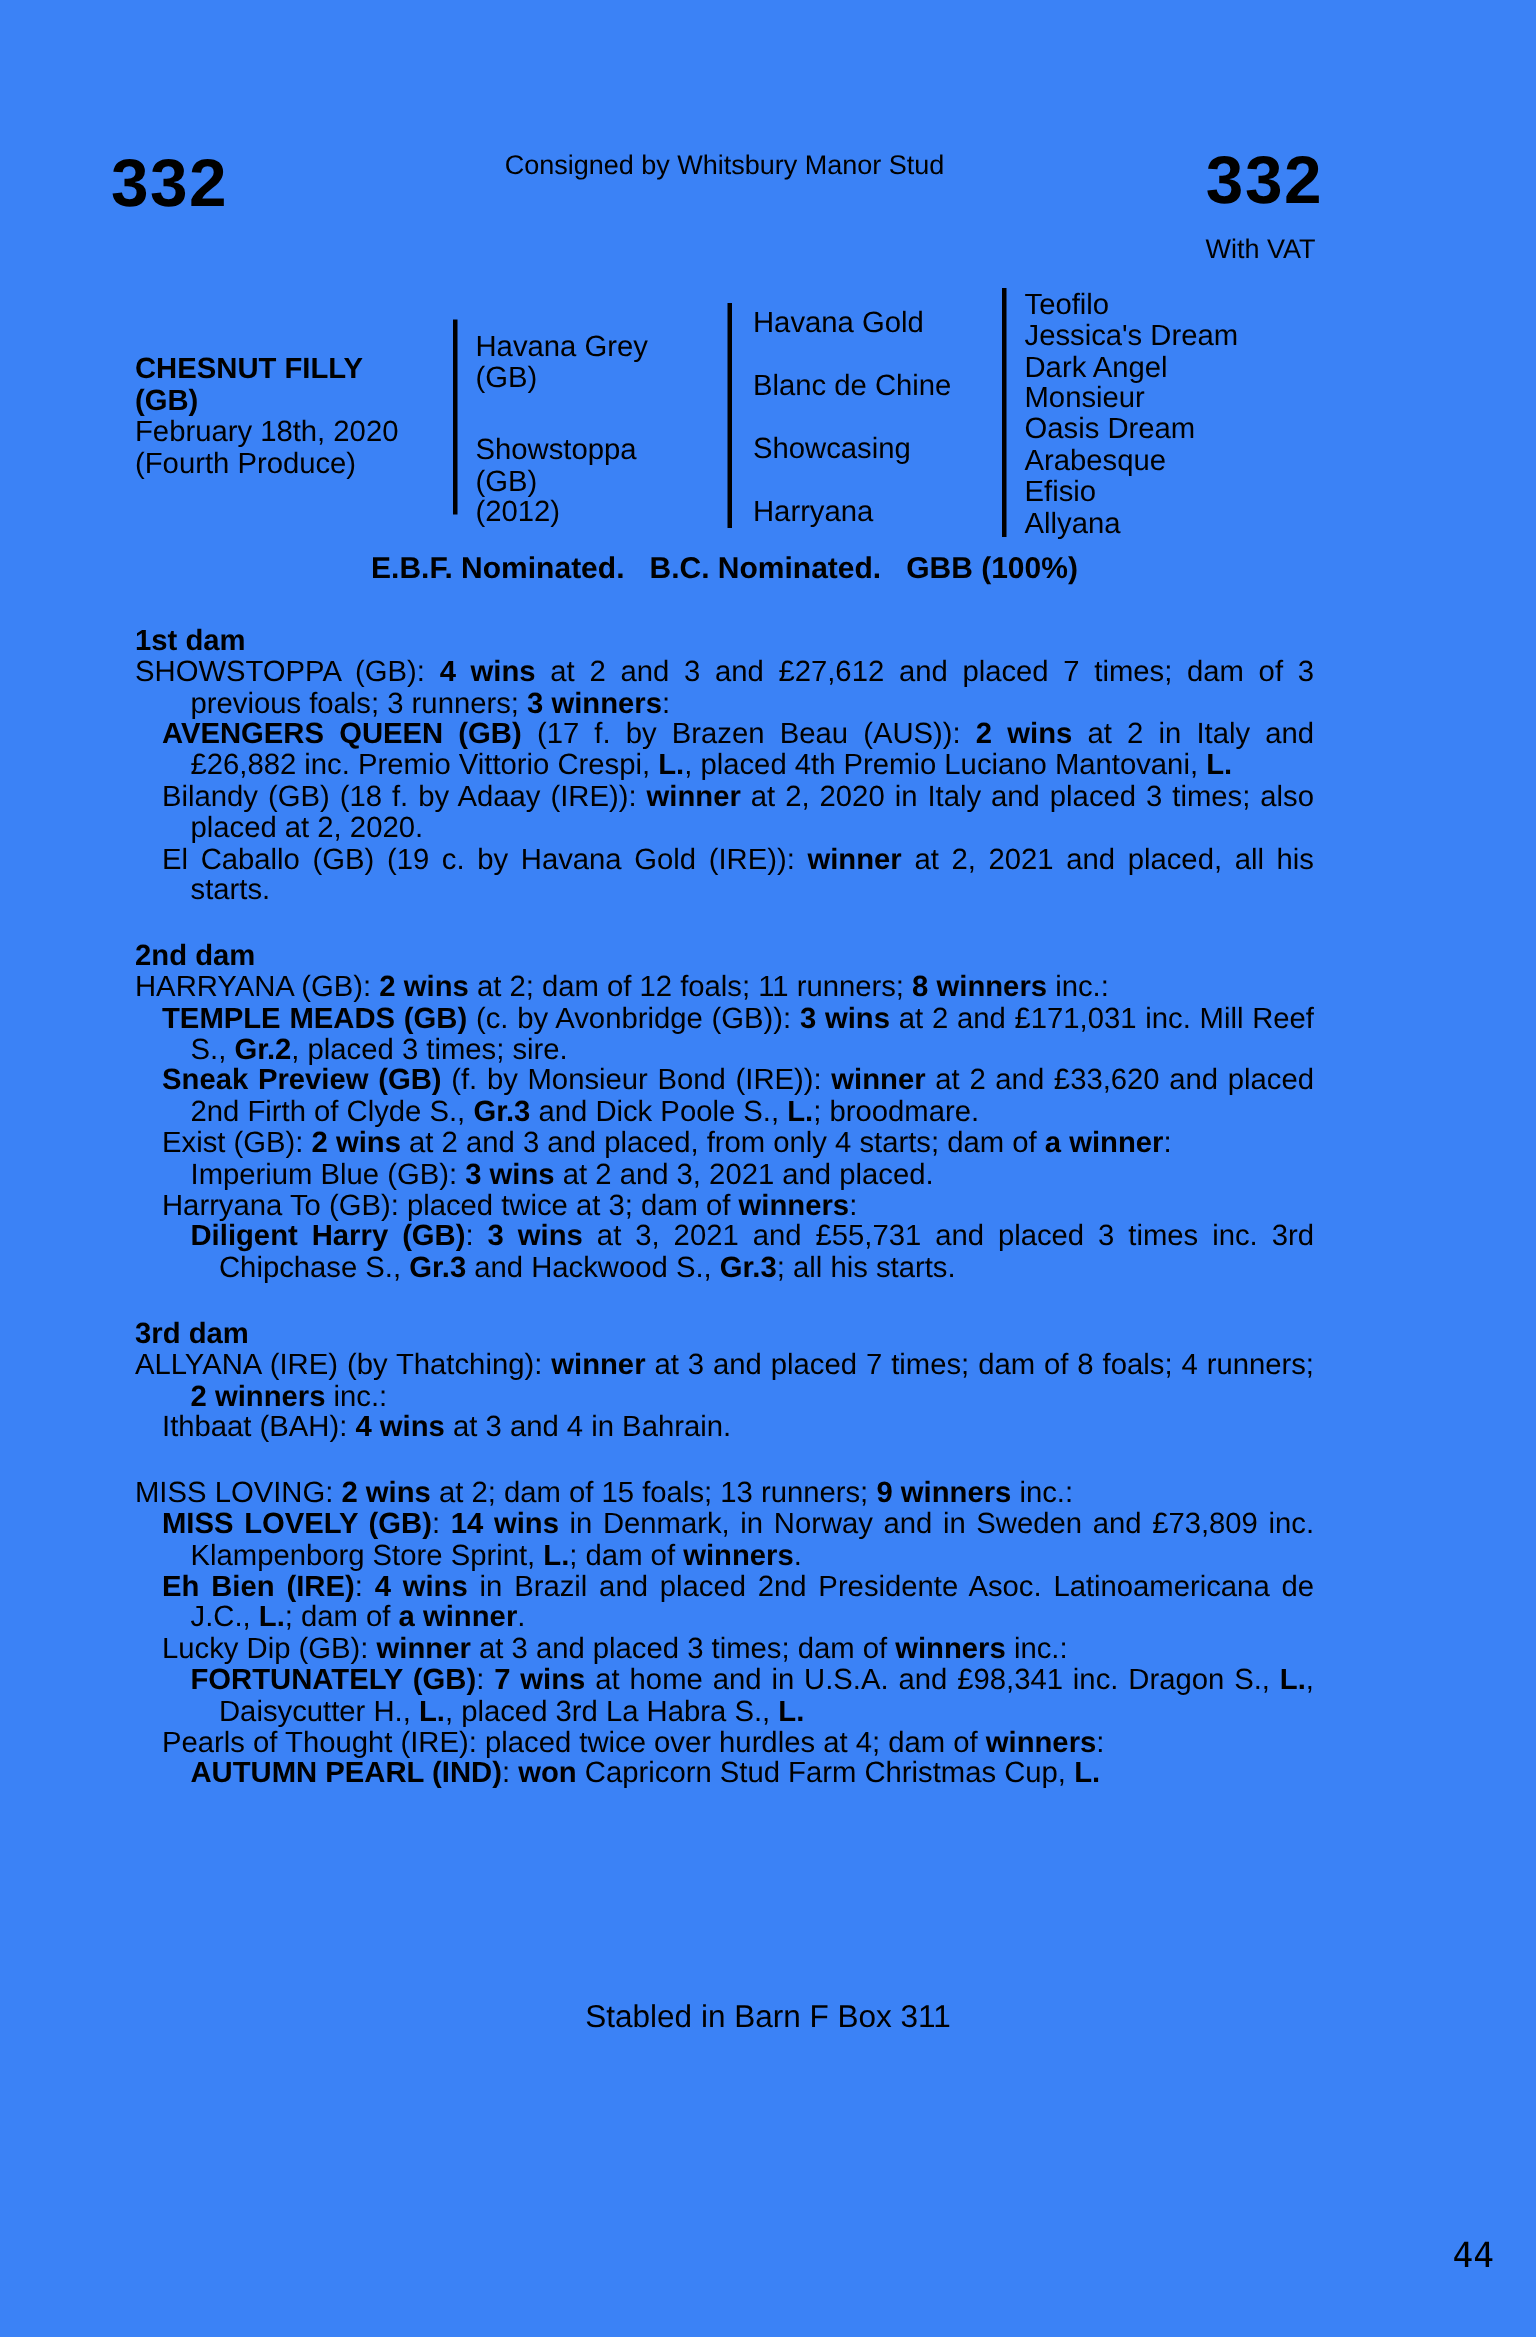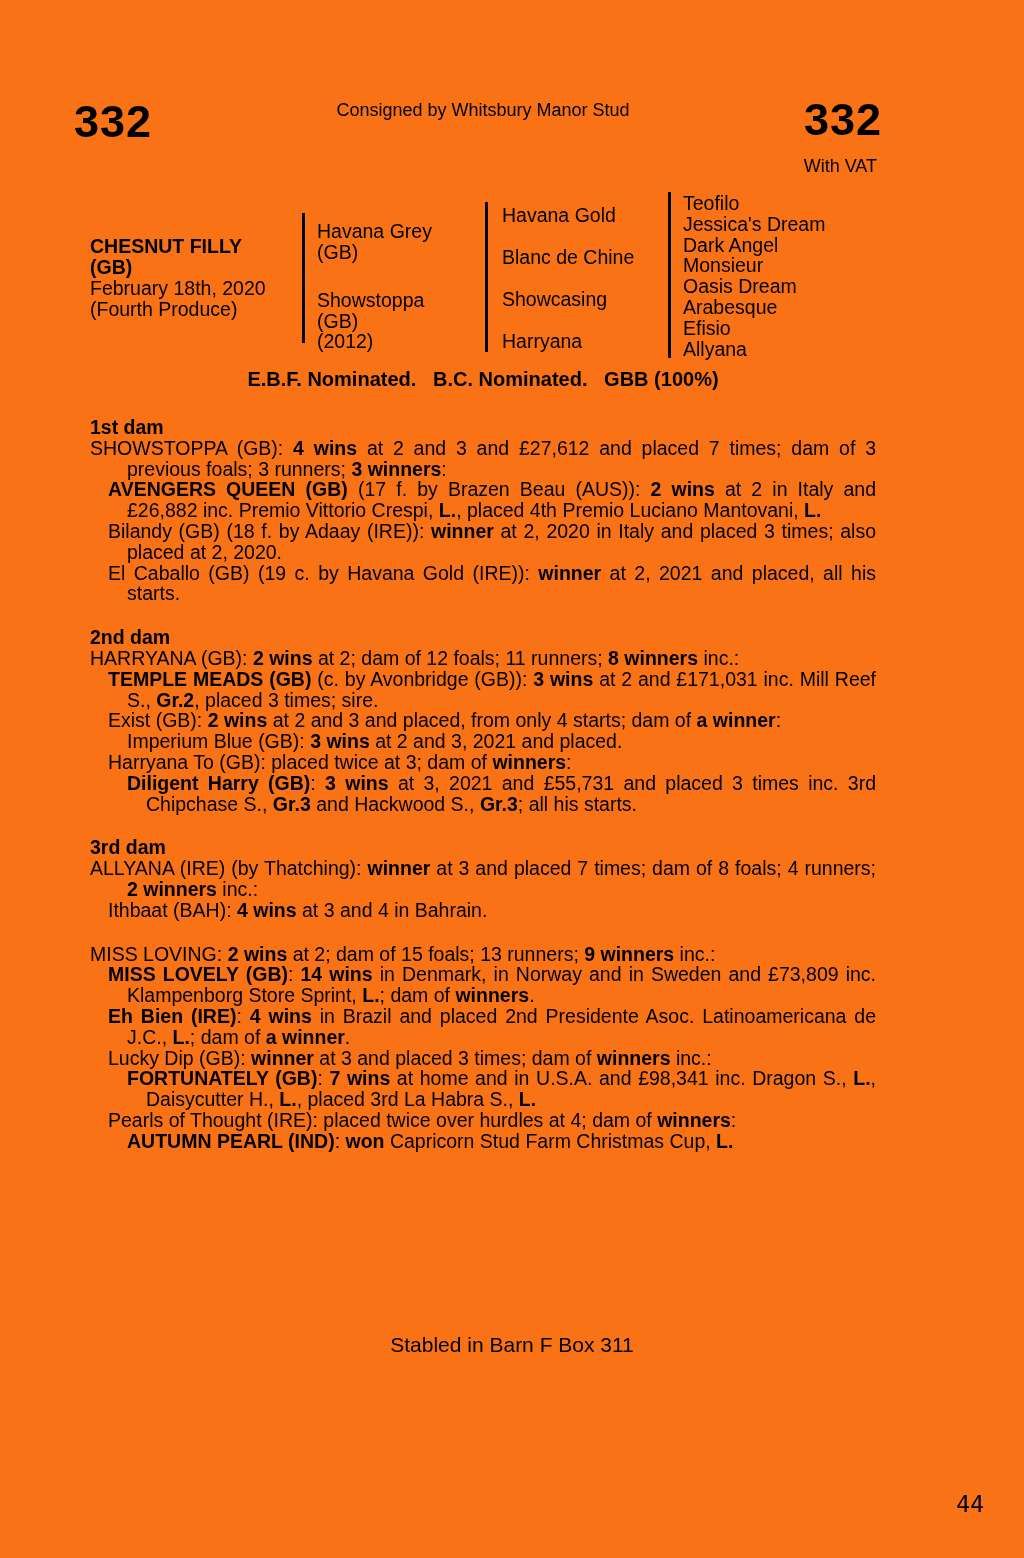--- a/index.html
+++ b/index.html
@@ -1,19 +1,19 @@
 <!DOCTYPE html>
 <html><head>
 <meta charset="utf-8">
 <style>
   html, body { margin:0; padding:0; background:#ffffff; }
   .page {
     position:relative;
     width:1024px; height:1558px;
-    background:#f97316;
+    background:#3b82f6;
     color:#000;
     font-family:"Liberation Sans", sans-serif;
     overflow:hidden;
   }
   
   .lot {
     position:absolute;
     font-weight:bold;
     font-size:45px;
     letter-spacing:1px;
@@ -61,21 +61,21 @@
   }
   .l0 { padding-left:37px; text-indent:-37px; }
   .l1 { padding-left:37px; text-indent:-19px; }
   .l2 { padding-left:56px; text-indent:-19px; }
   
   .stabled {
     position:absolute; left:0; top:1333px; width:1024px;
     text-align:center; font-weight:normal; font-size:21px;
   }
   .pagenum {
-    position:absolute; right:40px; top:1491px;
+    position:absolute; right:28px; top:1491px;
     font-family:"DejaVu Sans Mono", monospace;
     font-size:23px;
   }
 </style>
 </head>
 <body>
 
 <div class="page">
 
   <div class="lot lot-left">332</div>
@@ -128,20 +128,21 @@
         <h3 class="dam-heading">1st dam</h3>
         <p class="para l0"><span>SHOWSTOPPA (GB): </span><b>4 wins</b><span> at 2 and 3 and £27,612 and placed 7 times; dam of 3 previous foals; 3 runners; </span><b>3 winners</b><span>:</span></p>
         <p class="para l1"><b>AVENGERS QUEEN (GB)</b><span> (17 f. by Brazen Beau (AUS)): </span><b>2 wins</b><span> at 2 in Italy and £26,882 inc. Premio Vittorio Crespi, </span><b>L.</b><span>, placed 4th Premio Luciano Mantovani, </span><b>L.</b></p>
         <p class="para l1"><span>Bilandy (GB) (18 f. by Adaay (IRE)): </span><b>winner</b><span> at 2, 2020 in Italy and placed 3 times; also placed at 2, 2020.</span></p>
         <p class="para l1"><span>El Caballo (GB) (19 c. by Havana Gold (IRE)): </span><b>winner</b><span> at 2, 2021 and placed, all his starts.</span></p>
       </section>
       <section class="dam-section">
         <h3 class="dam-heading">2nd dam</h3>
         <p class="para l0"><span>HARRYANA (GB): </span><b>2 wins</b><span> at 2; dam of 12 foals; 11 runners; </span><b>8 winners</b><span> inc.:</span></p>
         <p class="para l1"><b>TEMPLE MEADS (GB)</b><span> (c. by Avonbridge (GB)): </span><b>3 wins</b><span> at 2 and £171,031 inc. Mill Reef S., </span><b>Gr.2</b><span>, placed 3 times; sire.</span></p>
+        <p class="para l1"><b>Sneak Preview (GB)</b><span> (f. by Monsieur Bond (IRE)): </span><b>winner</b><span> at 2 and £33,620 and placed 2nd Firth of Clyde S., </span><b>Gr.3</b><span> and Dick Poole S., </span><b>L.</b><span>; broodmare.</span></p>
         <p class="para l1"><span>Exist (GB): </span><b>2 wins</b><span> at 2 and 3 and placed, from only 4 starts; dam of </span><b>a winner</b><span>:</span></p>
         <p class="para l2"><span>Imperium Blue (GB): </span><b>3 wins</b><span> at 2 and 3, 2021 and placed.</span></p>
         <p class="para l1"><span>Harryana To (GB): placed twice at 3; dam of </span><b>winners</b><span>:</span></p>
         <p class="para l2"><b>Diligent Harry (GB)</b><span>: </span><b>3 wins</b><span> at 3, 2021 and £55,731 and placed 3 times inc. 3rd Chipchase S., </span><b>Gr.3</b><span> and Hackwood S., </span><b>Gr.3</b><span>; all his starts.</span></p>
       </section>
       <section class="dam-section">
         <h3 class="dam-heading">3rd dam</h3>
         <p class="para l0"><span>ALLYANA (IRE) (by Thatching): </span><b>winner</b><span> at 3 and placed 7 times; dam of 8 foals; 4 runners; </span><b>2 winners</b><span> inc.:</span></p>
         <p class="para l1"><span>Ithbaat (BAH): </span><b>4 wins</b><span> at 3 and 4 in Bahrain.</span></p>
       </section>

